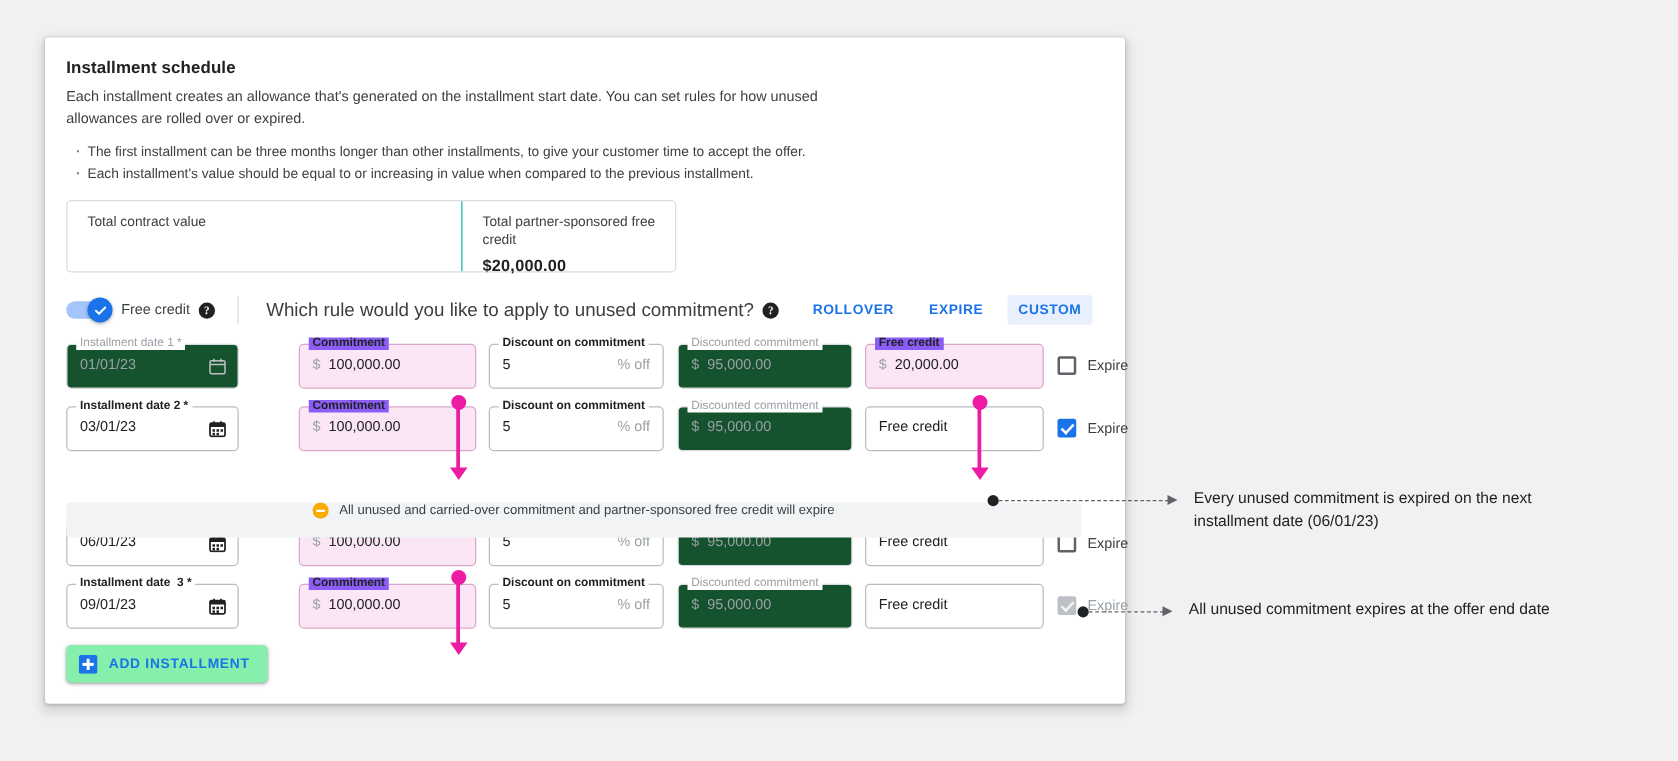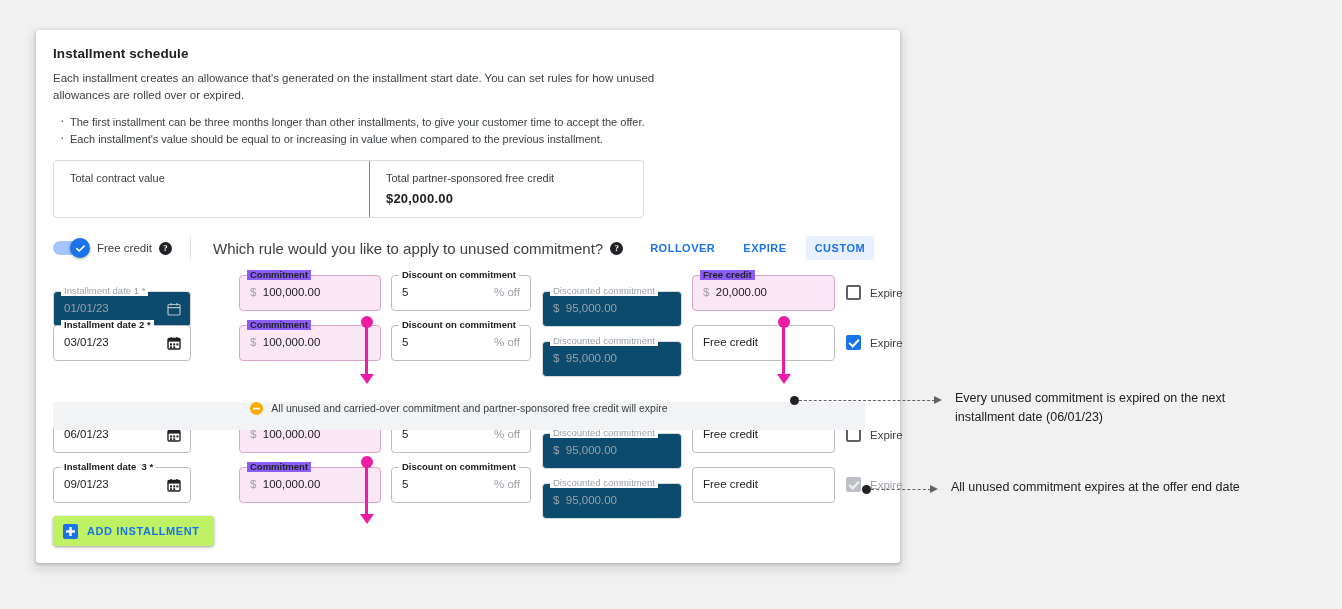--- a/index.html
+++ b/index.html
@@ -38,21 +38,21 @@
   }
   .bullets li { position: relative; padding-left: 12px; line-height: 16px; margin-bottom: 1px; }
   .bullets li:before {
     content: "\00B7"; position: absolute; left: 2px; top: -2px;
     font-size: 14px; color: #5f6368;
   }
 
   
   .totals {
     position: absolute; left: 17px; top: 130px;
-    width: 591px; height: 58px;
+    width: 488px; height: 58px;
     border: 1px solid #dadce0; border-radius: 4px;
     display: flex;
   }
   .totals-cell { flex: 0 0 315px; padding: 10px 0 0 16px; position: relative; }
   .totals-cell.second { flex: 1 1 auto; border-left: 1px solid #14b8a6; }
   .totals-label { font-size: 11px; color: #3c4043; line-height: 14px; }
   .totals-value { font-size: 13px; font-weight: bold; color: #202124; margin-top: 6px; letter-spacing: .2px; }
 
   
   .rule-row {
@@ -108,21 +108,21 @@
   .fld .val {
     position: absolute; left: 10px; top: 10px;
     font-size: 11.5px; color: #202124; white-space: pre;
   }
   .fld .val.muted { color: #9aa0a6; }
   .fld .prefix { color: #9aa0a6; }
   .fld .suffix {
     position: absolute; right: 10px; top: 10px;
     font-size: 11.5px; color: #9aa0a6;
   }
-  .fld.disabled { border-color: #dadce0; background: #0c4a6e; margin-top: 16px; }
+  .fld.disabled { border-color: #dadce0; background: #14532d; }
   .fld.disabled .legend { color: #9aa0a6; }
   .fld.pink { background: #fbe6f5; border-color: #d9a8c9; }
   .fld.pink .legend { background: #8b5cf6; }
 
   
   .c-date   { left: 0px;   width: 138px; }
   .c-commit { left: 186px; width: 142px; }
   .c-disc   { left: 338px; width: 140px; }
   .c-dcom   { left: 489px; width: 140px; }
   .c-free   { left: 639px; width: 143px; }
@@ -161,21 +161,21 @@
     background: #f1f3f4; border-radius: 3px;
     display: flex; justify-content: center;
   }
   .banner-text { font-size: 10.5px; color: #3c4043; margin-left: 8px; }
 
   
   .addbtn {
     position: absolute; left: 17px; top: 486px;
     height: 30px; padding: 0 14px 0 10px;
     display: flex; align-items: center;
-    background: #bef264; border-radius: 4px;
+    background: #86efac; border-radius: 4px;
     box-shadow: 0 1px 2px rgba(60,64,67,.30), 0 1px 3px 1px rgba(60,64,67,.15);
     cursor: pointer;
   }
   .addbtn-label {
     font-size: 11px; font-weight: bold; color: #1a73e8;
     letter-spacing: .6px; margin-left: 9px;
   }
 
   
   .conn { position: absolute; }

